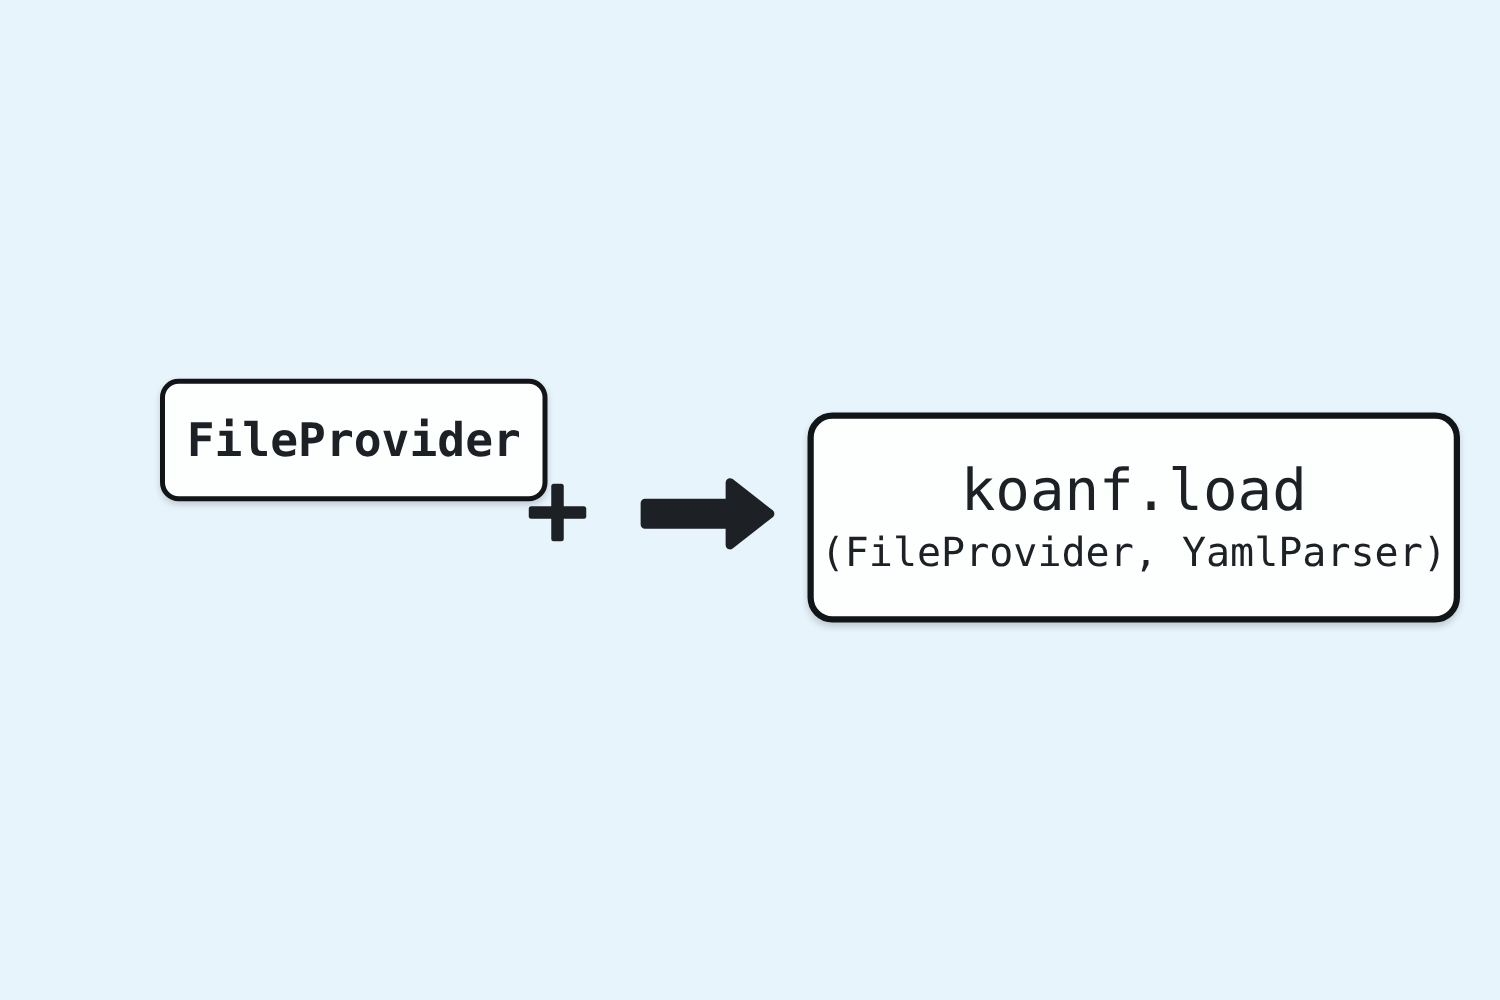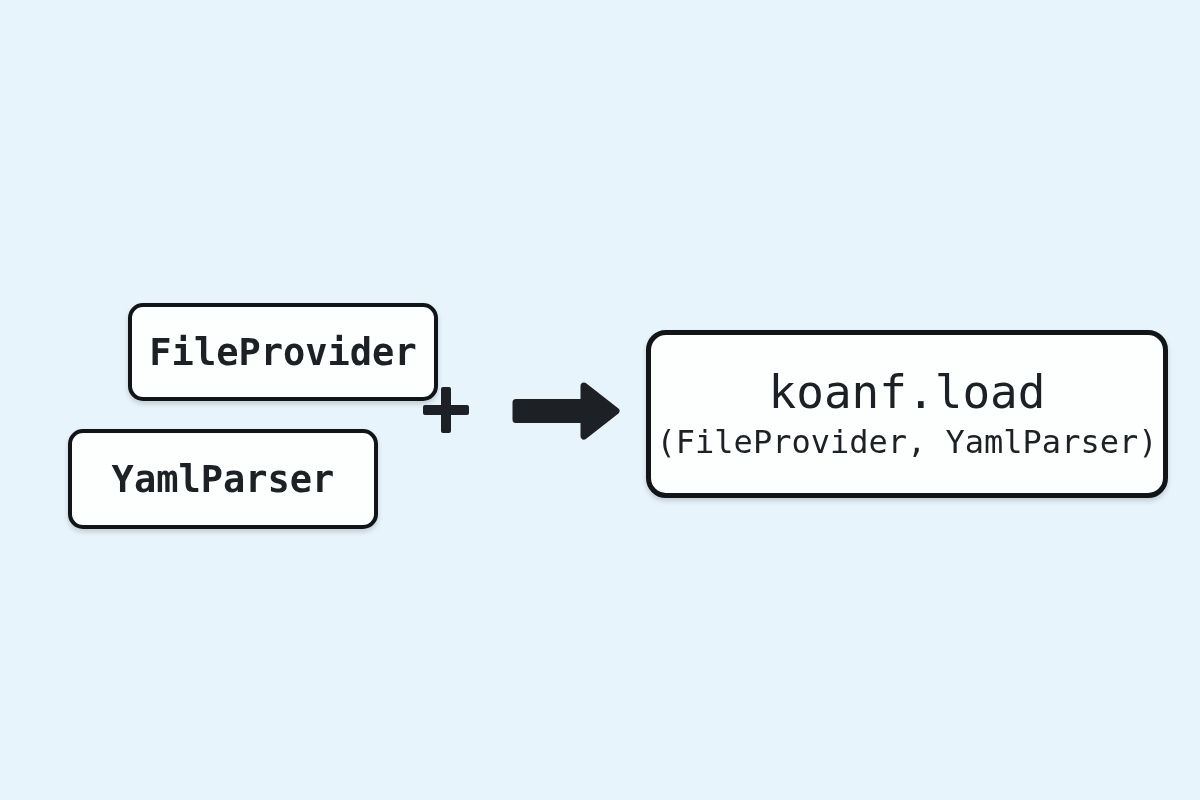--- a/index.html
+++ b/index.html
@@ -92,23 +92,20 @@
 </head>
 <body>
 
 <div class="canvas">
 
 
   <div class="node box-fileprovider">
     <span class="label">FileProvider</span>
   </div>
 
-  <div class="node box-yamlparser">
-    <span class="label">YamlParser</span>
-  </div>
 
   <div class="plus" aria-label="+"></div>
 
   <div class="arrow">
     <svg viewBox="0 0 120 66" xmlns="http://www.w3.org/2000/svg" aria-hidden="true">
       <path class="shape" d="M 12 24.5
                L 80 24.5
                L 80 8
                L 112 33
                L 80 58

